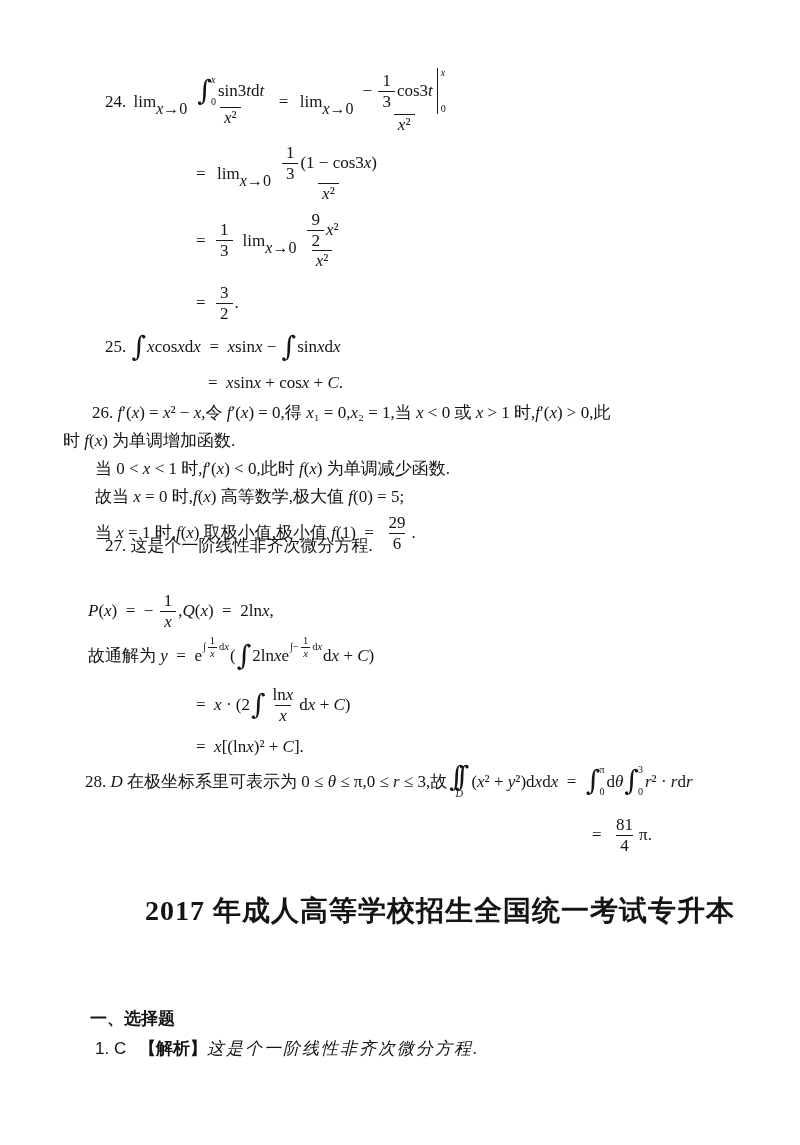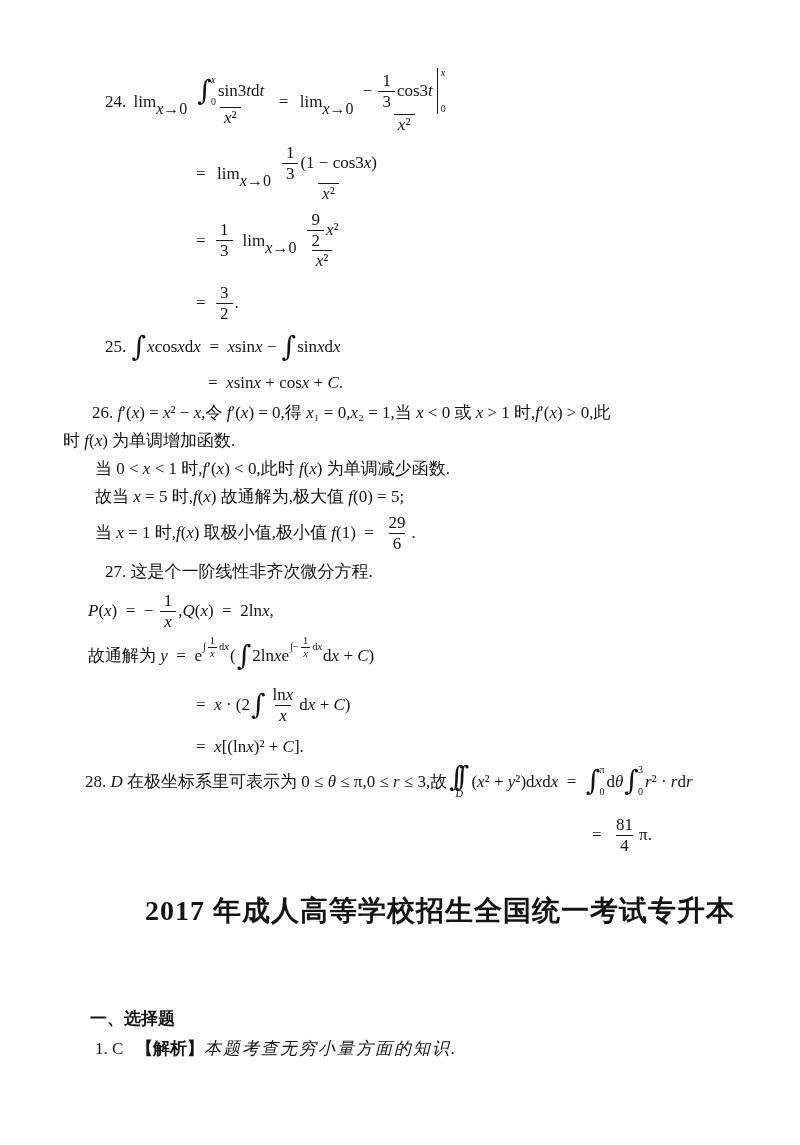--- a/index.html
+++ b/index.html
@@ -47,46 +47,46 @@
     padding-left:40px;
   }
   .title1{top:892px;}
   .title2{top:936px;}
   .section-heading{
     position:absolute;left:90px;top:1007px;
     font-family:Liberation Sans, sans-serif;
     font-weight:700;font-size:17px;
   }
   .item-line{position:absolute;left:95px;top:1037px;font-size:17px;}
-  .item-num{font-family:Liberation Serif, serif;}
+  .item-num{font-family:Liberation Sans, sans-serif;}
   .item-tag{font-weight:700;font-family:"Liberation Sans","DejaVu Sans",sans-serif;}
   .item-text{font-style:italic;letter-spacing:2px;}
 </style>
 </head>
 <body>
 
 <div class="page">
   <div id="solutions-block">
       <div class="math-line" style="left: 105px; top: 68px;"><span class="mtext"><span>24. </span></span><span class="stack"><span class="main"><span class="mtext"><span>lim</span></span></span><span class="under"><span class="mtext"><span class="it">x</span><span>→0</span></span></span></span><span class="frac"><span class="num"><span class="int"><span class="iglyph">∫</span><span class="ilims"><span class="top"><span class="mtext"><span class="it">x</span></span></span><span class="bot"><span class="mtext"><span>0</span></span></span></span></span><span class="mtext"><span>sin</span><span>3</span><span class="it">t</span><span>d</span><span class="it">t</span></span></span><span class="den"><span class="mtext"><span class="it">x</span><span>²</span></span></span></span><span class="mtext"><span>  =  </span></span><span class="stack"><span class="main"><span class="mtext"><span>lim</span></span></span><span class="under"><span class="mtext"><span class="it">x</span><span>→0</span></span></span></span><span class="frac"><span class="num"><span class="mtext"><span>− </span></span><span class="frac"><span class="num"><span class="mtext"><span>1</span></span></span><span class="den"><span class="mtext"><span>3</span></span></span></span><span class="mtext"><span>cos</span><span>3</span><span class="it">t</span></span><span class="evalbar"><span><span class="mtext"><span class="it">x</span></span></span><span><span class="mtext"><span>0</span></span></span></span></span><span class="den"><span class="mtext"><span class="it">x</span><span>²</span></span></span></span></div>
       <div class="math-line" style="left: 196px; top: 143px;"><span class="mtext"><span>=  </span></span><span class="stack"><span class="main"><span class="mtext"><span>lim</span></span></span><span class="under"><span class="mtext"><span class="it">x</span><span>→0</span></span></span></span><span class="frac"><span class="num"><span class="frac"><span class="num"><span class="mtext"><span>1</span></span></span><span class="den"><span class="mtext"><span>3</span></span></span></span><span class="mtext"><span>(1 − </span><span>cos</span><span>3</span><span class="it">x</span><span>)</span></span></span><span class="den"><span class="mtext"><span class="it">x</span><span>²</span></span></span></span></div>
       <div class="math-line" style="left: 196px; top: 210px;"><span class="mtext"><span>=  </span></span><span class="frac"><span class="num"><span class="mtext"><span>1</span></span></span><span class="den"><span class="mtext"><span>3</span></span></span></span><span class="spacer" style="width: 5px;"></span><span class="stack"><span class="main"><span class="mtext"><span>lim</span></span></span><span class="under"><span class="mtext"><span class="it">x</span><span>→0</span></span></span></span><span class="frac"><span class="num"><span class="frac"><span class="num"><span class="mtext"><span>9</span></span></span><span class="den"><span class="mtext"><span>2</span></span></span></span><span class="mtext"><span class="it">x</span><span>²</span></span></span><span class="den"><span class="mtext"><span class="it">x</span><span>²</span></span></span></span></div>
       <div class="math-line" style="left: 196px; top: 283px;"><span class="mtext"><span>=  </span></span><span class="frac"><span class="num"><span class="mtext"><span>3</span></span></span><span class="den"><span class="mtext"><span>2</span></span></span></span><span class="mtext"><span>.</span></span></div>
       <div class="math-line" style="left: 105px; top: 333px;"><span class="mtext"><span>25. </span></span><span class="int"><span class="iglyph">∫</span></span><span class="mtext"><span class="it">x</span><span>cos</span><span class="it">x</span><span>d</span><span class="it">x</span><span>  =  </span><span class="it">x</span><span>sin</span><span class="it">x</span><span> − </span></span><span class="int"><span class="iglyph">∫</span></span><span class="mtext"><span>sin</span><span class="it">x</span><span>d</span><span class="it">x</span></span></div>
       <div class="math-line" style="left: 200px; top: 372px; margin-left: 8px;"><span class="mtext"><span>=  </span><span class="it">x</span><span>sin</span><span class="it">x</span><span> + </span><span>cos</span><span class="it">x</span><span> + </span><span class="it">C</span><span>.</span></span></div>
       <div class="math-line" style="left: 92px; top: 402px;"><span class="mtext"><span>26. </span><span class="it">f</span><span>′(</span><span class="it">x</span><span>) = </span><span class="it">x</span><span>² − </span><span class="it">x</span><span>,令 </span><span class="it">f</span><span>′(</span><span class="it">x</span><span>) = 0,得 </span><span class="it">x</span><span>₁ = 0,</span><span class="it">x</span><span>₂ = 1,当 </span><span class="it">x</span><span> &lt; 0 或 </span><span class="it">x</span><span> &gt; 1 时,</span><span class="it">f</span><span>′(</span><span class="it">x</span><span>) &gt; 0,此</span></span></div>
       <div class="math-line" style="left: 63px; top: 430px;"><span class="mtext"><span>时 </span><span class="it">f</span><span>(</span><span class="it">x</span><span>) 为单调增加函数.</span></span></div>
       <div class="math-line" style="left: 95px; top: 458px;"><span class="mtext"><span>当 0 &lt; </span><span class="it">x</span><span> &lt; 1 时,</span><span class="it">f</span><span>′(</span><span class="it">x</span><span>) &lt; 0,此时 </span><span class="it">f</span><span>(</span><span class="it">x</span><span>) 为单调减少函数.</span></span></div>
-      <div class="math-line" style="left: 95px; top: 486px;"><span class="mtext"><span>故当 </span><span class="it">x</span><span> = 5 时,</span><span class="it">f</span><span>(</span><span class="it">x</span><span>) 故通解为,极大值 </span><span class="it">f</span><span>(0) = 5;</span></span></div>
+      <div class="math-line" style="left: 95px; top: 486px;"><span class="mtext"><span>故当 </span><span class="it">x</span><span> = 0 时,</span><span class="it">f</span><span>(</span><span class="it">x</span><span>) 高等数学,极大值 </span><span class="it">f</span><span>(0) = 5;</span></span></div>
       <div class="math-line" style="left: 95px; top: 513px;"><span class="mtext"><span>当 </span><span class="it">x</span><span> = 1 时,</span><span class="it">f</span><span>(</span><span class="it">x</span><span>) 取极小值,极小值 </span><span class="it">f</span><span>(1)  =  </span></span><span class="frac"><span class="num"><span class="mtext"><span>29</span></span></span><span class="den"><span class="mtext"><span>6</span></span></span></span><span class="mtext"><span>.</span></span></div>
-      <div class="math-line" style="left: 105px; top: 561px; text-align: right;"><span class="mtext"><span>27. 这是个一阶线性非齐次微分方程.</span></span></div>
+      <div class="math-line" style="left: 105px; top: 535px; text-align: right;"><span class="mtext"><span>27. 这是个一阶线性非齐次微分方程.</span></span></div>
       <div class="math-line" style="left: 88px; top: 591px;"><span class="mtext"><span class="it">P</span><span>(</span><span class="it">x</span><span>)  =  − </span></span><span class="frac"><span class="num"><span class="mtext"><span>1</span></span></span><span class="den"><span class="mtext"><span class="it">x</span></span></span></span><span class="mtext"><span>,</span><span class="it">Q</span><span>(</span><span class="it">x</span><span>)  =  2</span><span>ln</span><span class="it">x</span><span>,</span></span></div>
       <div class="math-line" style="left: 88px; top: 642px;"><span class="mtext"><span>故通解为 </span><span class="it">y</span><span>  =  </span><span>e</span></span><span class="tsup"><span class="mtext"><span>∫</span></span><span class="frac"><span class="num"><span class="mtext"><span>1</span></span></span><span class="den"><span class="mtext"><span class="it">x</span></span></span></span><span class="mtext"><span>d</span><span class="it">x</span></span></span><span class="mtext"><span>(</span></span><span class="int"><span class="iglyph">∫</span></span><span class="mtext"><span>2</span><span>ln</span><span class="it">x</span><span>e</span></span><span class="tsup"><span class="mtext"><span>∫−</span></span><span class="frac"><span class="num"><span class="mtext"><span>1</span></span></span><span class="den"><span class="mtext"><span class="it">x</span></span></span></span><span class="mtext"><span>d</span><span class="it">x</span></span></span><span class="mtext"><span>d</span><span class="it">x</span><span> + </span><span class="it">C</span><span>)</span></span></div>
       <div class="math-line" style="left: 196px; top: 685px;"><span class="mtext"><span>=  </span><span class="it">x</span><span> · (2</span></span><span class="int"><span class="iglyph">∫</span></span><span class="frac"><span class="num"><span class="mtext"><span>ln</span><span class="it">x</span></span></span><span class="den"><span class="mtext"><span class="it">x</span></span></span></span><span class="mtext"><span>d</span><span class="it">x</span><span> + </span><span class="it">C</span><span>)</span></span></div>
       <div class="math-line" style="left: 196px; top: 736px; text-align: right;"><span class="mtext"><span>=  </span><span class="it">x</span><span>[(</span><span>ln</span><span class="it">x</span><span>)² + </span><span class="it">C</span><span>].</span></span></div>
       <div class="math-line" style="left: 85px; top: 763px;"><span class="mtext"><span>28. </span><span class="it">D</span><span> 在极坐标系里可表示为 0 ≤ </span><span class="it">θ</span><span> ≤ π,0 ≤ </span><span class="it">r</span><span> ≤ 3,故</span></span><span class="int2"><span><span class="iglyph">∫</span><span class="iglyph ov">∫</span></span><span class="under"><span class="mtext"><span class="it">D</span></span></span></span><span class="mtext"><span>(</span><span class="it">x</span><span>² + </span><span class="it">y</span><span>²)</span><span>d</span><span class="it">x</span><span>d</span><span class="it">x</span><span>  =  </span></span><span class="int"><span class="iglyph">∫</span><span class="ilims"><span class="top"><span class="mtext"><span>π</span></span></span><span class="bot"><span class="mtext"><span>0</span></span></span></span></span><span class="mtext"><span>d</span><span class="it">θ</span></span><span class="int"><span class="iglyph">∫</span><span class="ilims"><span class="top"><span class="mtext"><span>3</span></span></span><span class="bot"><span class="mtext"><span>0</span></span></span></span></span><span class="mtext"><span class="it">r</span><span>² · </span><span class="it">r</span><span>d</span><span class="it">r</span></span></div>
       <div class="math-line" style="left: 592px; top: 815px;"><span class="mtext"><span>=  </span></span><span class="frac"><span class="num"><span class="mtext"><span>81</span></span></span><span class="den"><span class="mtext"><span>4</span></span></span></span><span class="mtext"><span>π.</span></span></div>
     </div>
   <div class="title1">2017 年成人高等学校招生全国统一考试专升本</div>
   <div class="section-heading">一、选择题</div>
   <div class="item-line">
-    <span class="item-num">1. C</span><span>&nbsp;&nbsp;&nbsp;</span><span class="item-tag">【解析】</span><span class="item-text">本题考查无穷小量方面的知识.</span>
+    <span class="item-num">1. C</span><span>&nbsp;&nbsp;&nbsp;</span><span class="item-tag">【解析】</span><span class="item-text">这是个一阶线性非齐次微分方程.</span>
   </div>
 </div>
 
 </body></html>

